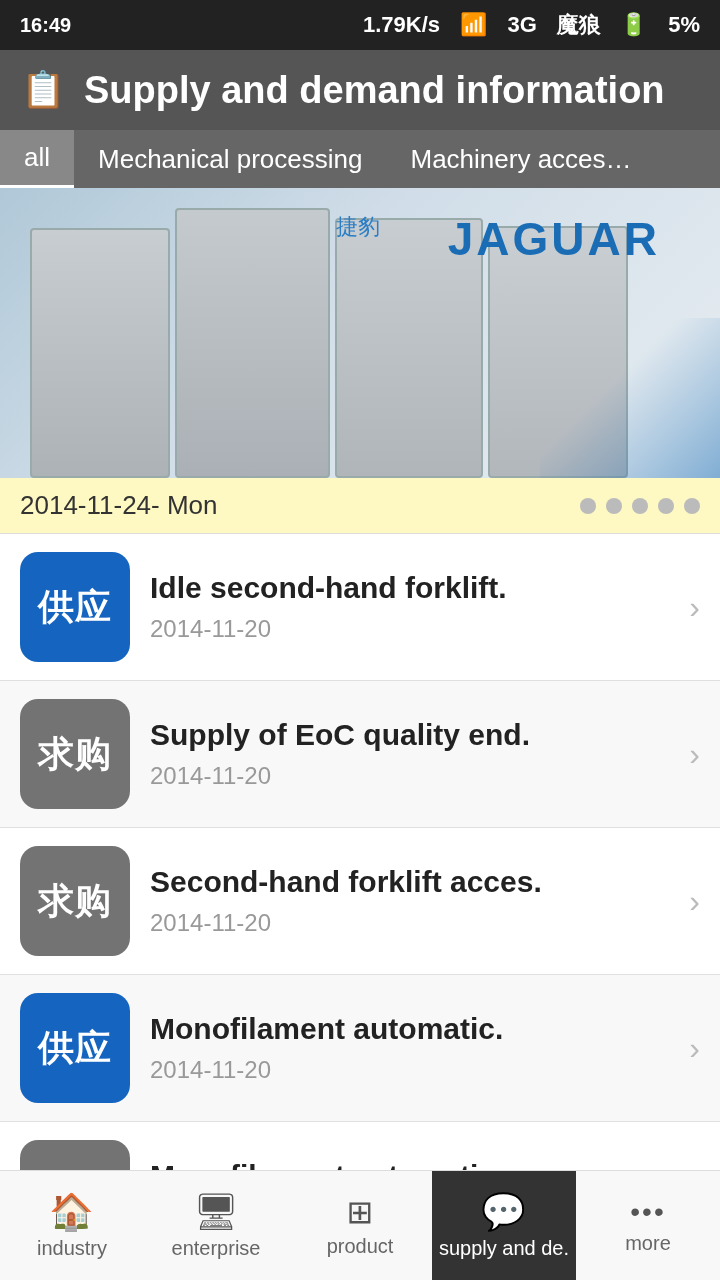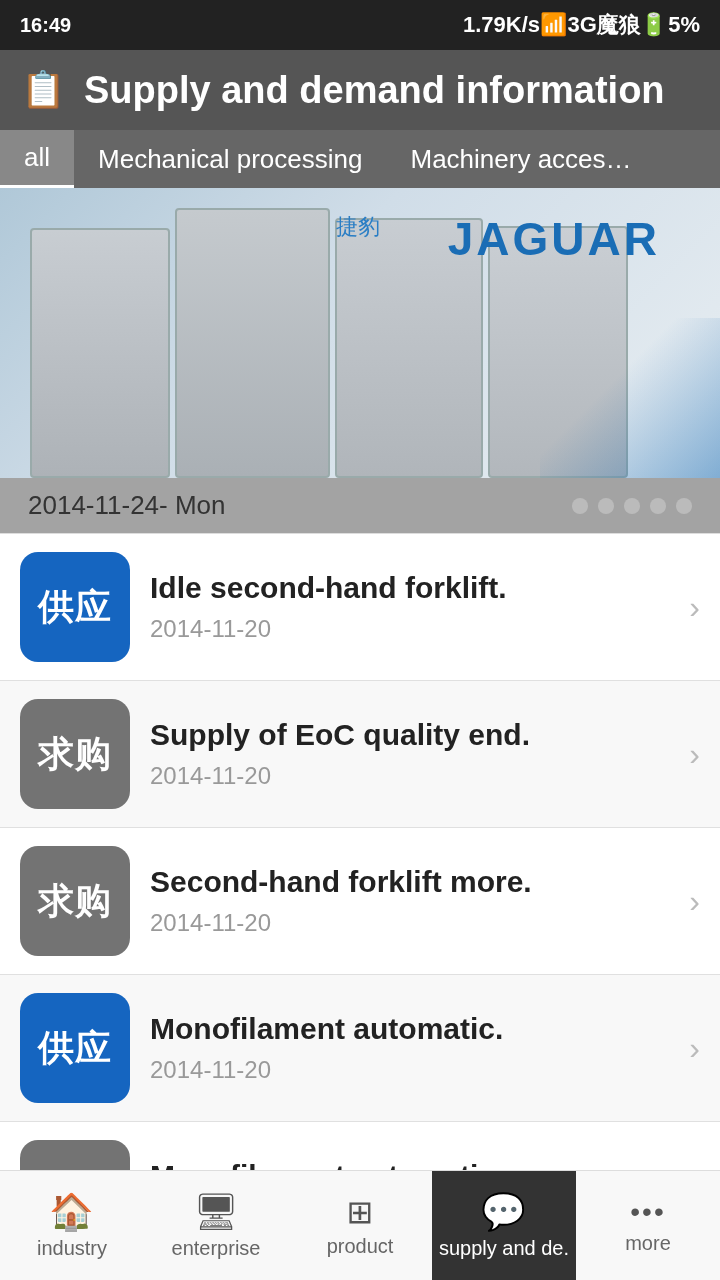--- a/index.html
+++ b/index.html
@@ -18,21 +18,21 @@
       color: #fff;
       height: 50px;
       display: flex;
       align-items: center;
       justify-content: space-between;
       padding: 0 20px;
       font-size: 26px;
       font-weight: bold;
     }
     .status-time { font-size: 20px; font-weight: bold; }
-    .status-right { display: flex; align-items: center; gap: 0; font-size: 22px; }
+    .status-right { display: flex; align-items: center; gap: 20px; font-size: 22px; }
 
     
     .header {
       background: #555;
       color: #fff;
       height: 80px;
       display: flex;
       align-items: center;
       padding: 0 20px;
       gap: 16px;
@@ -91,26 +91,26 @@
       border: 2px solid #9a9fa4;
       border-radius: 4px;
     }
     .machine-cabinet:nth-child(1) { width: 130px; height: 240px; }
     .machine-cabinet:nth-child(2) { width: 150px; height: 260px; }
     .machine-cabinet:nth-child(3) { width: 140px; height: 250px; }
     .machine-cabinet:nth-child(4) { width: 135px; height: 245px; }
 
     
     .date-bar {
-      background: #a3a3a3;
+      background: #fef9c3;
       height: 56px;
       display: flex;
       align-items: center;
       justify-content: space-between;
-      padding: 0 28px;
+      padding: 0 20px;
       border-bottom: 1px solid #ddd;
     }
     .date-text {
       font-size: 26px;
       color: #333;
     }
     .dots-container {
       display: flex;
       gap: 10px;
       align-items: center;
@@ -303,21 +303,21 @@
     <div class="item-content">
       <div class="item-title">Supply of EoC quality end.</div>
       <div class="item-date">2014-11-20</div>
     </div>
     <div class="item-arrow">›</div>
   </div>
 
   <div class="list-item">
     <div class="item-badge badge-red">求购</div>
     <div class="item-content">
-      <div class="item-title">Second-hand forklift more.</div>
+      <div class="item-title">Second-hand forklift acces.</div>
       <div class="item-date">2014-11-20</div>
     </div>
     <div class="item-arrow">›</div>
   </div>
 
   <div class="list-item">
     <div class="item-badge badge-blue">供应</div>
     <div class="item-content">
       <div class="item-title">Monofilament automatic.</div>
       <div class="item-date">2014-11-20</div>

